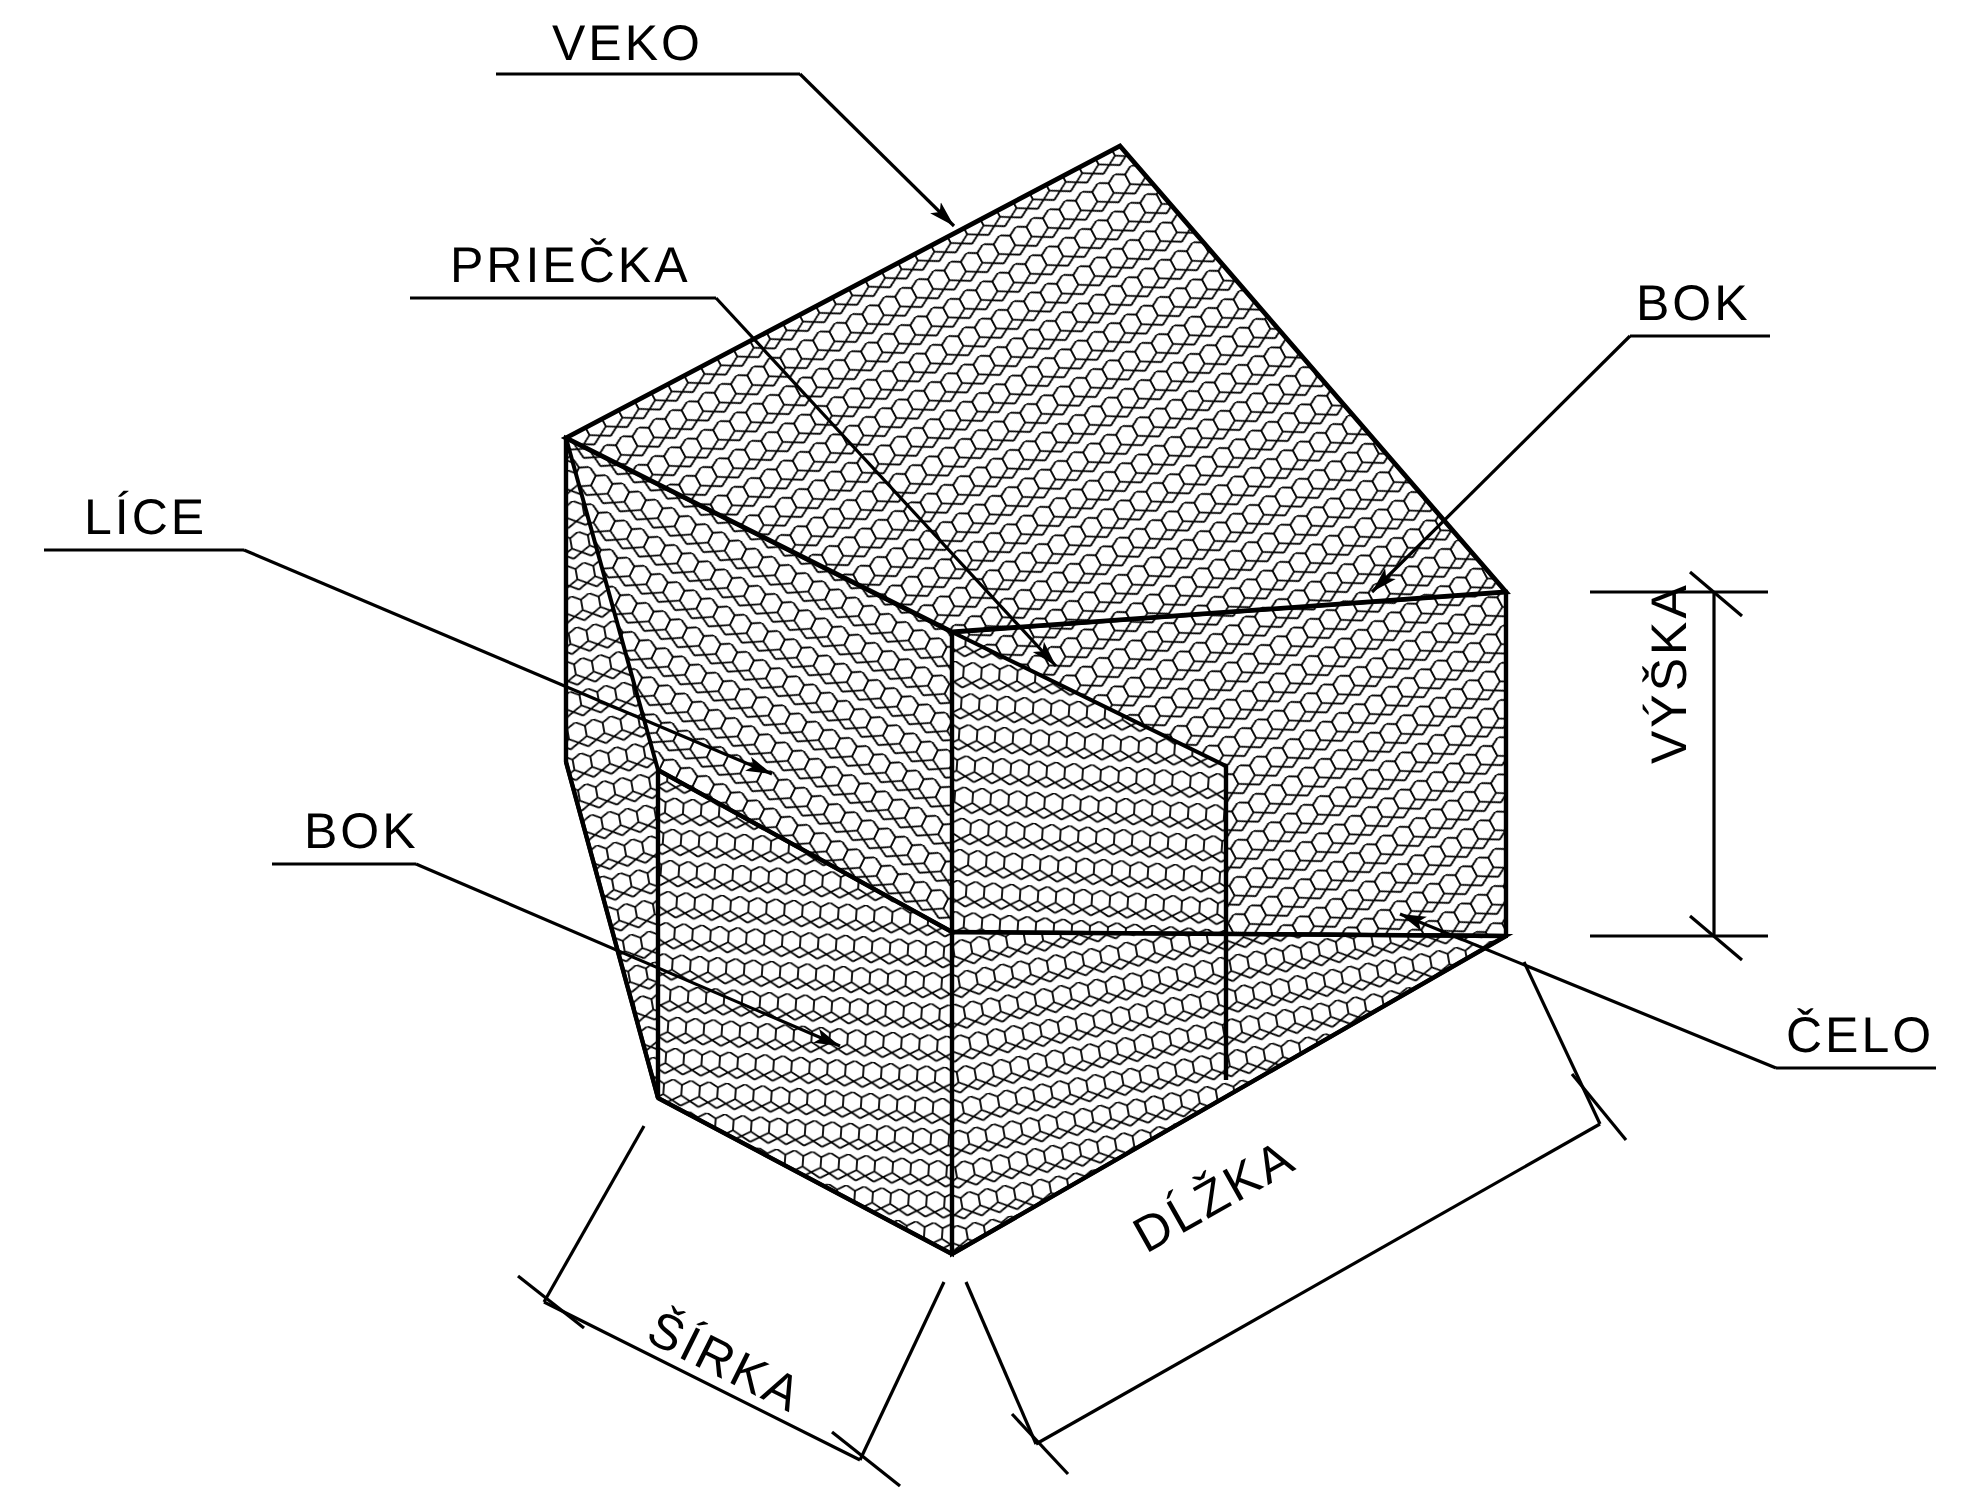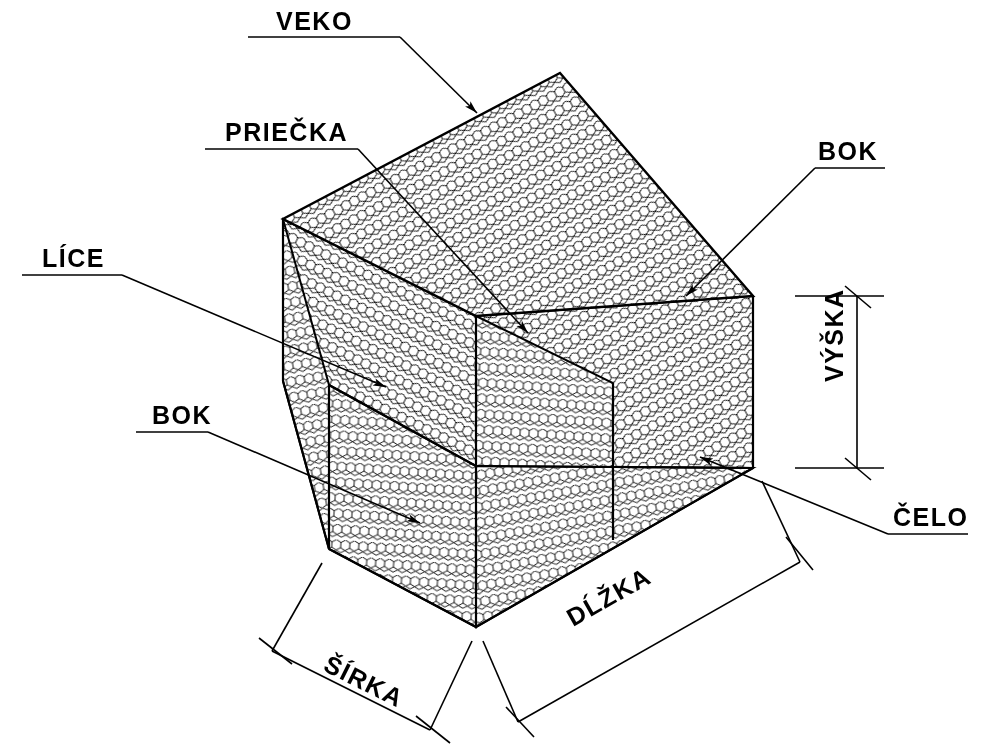--- a/index.html
+++ b/index.html
@@ -1,18 +1,18 @@
 <!DOCTYPE html>
 <html><head>
 <meta charset="utf-8">
 <style>
   html,body{margin:0;padding:0;background:#ffffff;}
   body{width:989px;height:746px;position:relative;overflow:hidden;
        font-family:"Liberation Sans", sans-serif;}
-  #stage{position:absolute;left:0;top:0;width:850px;height:746px;font-weight:bold;}
+  #stage{position:absolute;left:0;top:0;width:850px;height:746px;}
   svg{display:block;}
   .lbl{font-family:"Liberation Sans", sans-serif;font-size:25px;fill:#000;
        letter-spacing:1.5px;}
 </style>
 </head>
 <body>
 
 <div id="stage">
 <svg width="989" height="746" viewBox="0 0 989 746">
 

